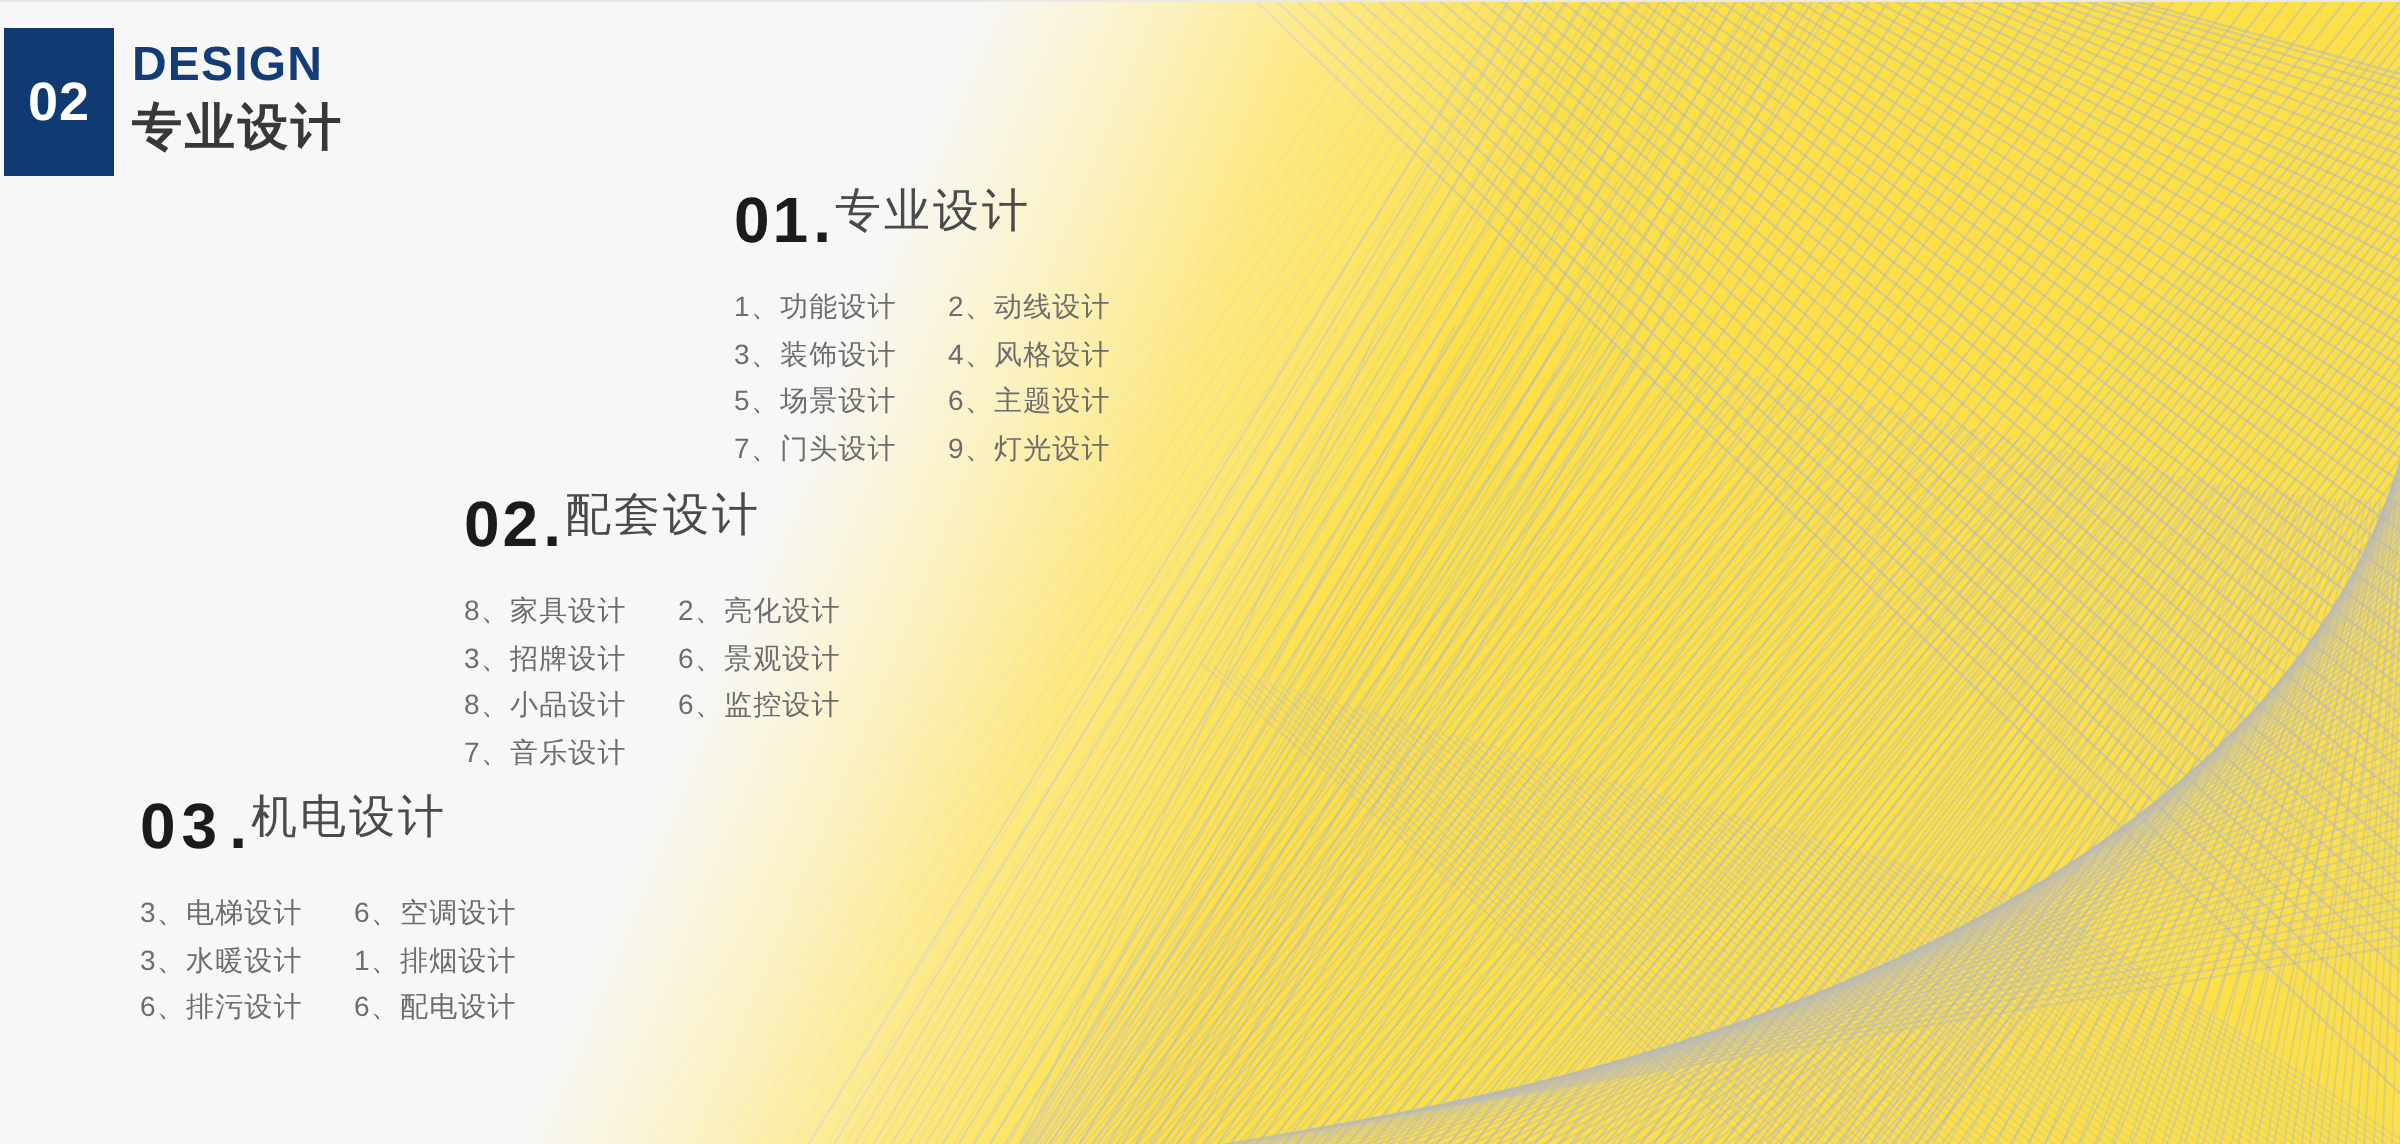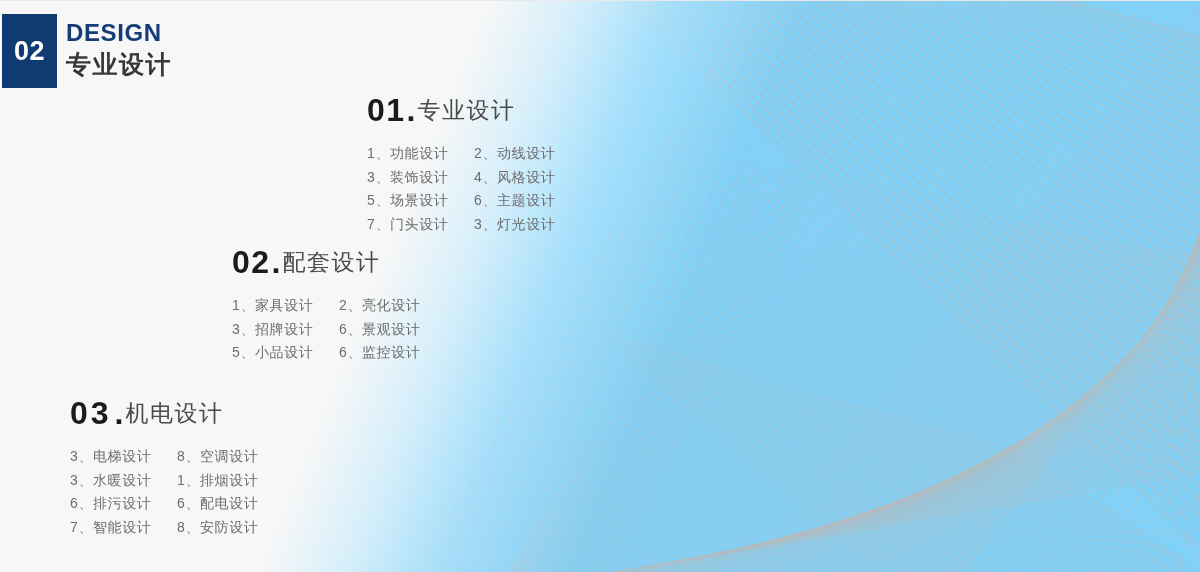--- a/index.html
+++ b/index.html
@@ -7,21 +7,21 @@
   html, body {
     width:1200px; height:572px;
     overflow:hidden;
     background:#f7f7f7;
     font-family:"Liberation Sans","DejaVu Sans",sans-serif;
   }
 
   #stage {
     position:relative;
     width:1200px; height:572px;
-    background:#7dd3fc;
+    background:#fde047;
     border-top:1px solid #e9e9e9;
     overflow:hidden;
   }
 
   
   #decor {
     position:absolute;
     top:0; left:0;
     width:1200px; height:572px;
     z-index:0;
@@ -78,21 +78,21 @@
     letter-spacing:1.5px;
     line-height:31px;
     margin-top:1px;
   }
 
   
   .section { position:absolute; z-index:4; }
 
   .sec-head {
     display:flex;
-    align-items:center;
+    align-items:flex-start;
     white-space:nowrap;
   }
   .sec-num {
     font-size:32px;
     font-weight:bold;
     color:#1b1b1b;
     letter-spacing:1.5px;
     line-height:1;
   }
   .sec-dot {
@@ -592,66 +592,66 @@
       <div class="sec-row">
         <span class="sec-item col1">3、装饰设计</span>
         <span class="sec-item">4、风格设计</span>
       </div>
       <div class="sec-row">
         <span class="sec-item col1">5、场景设计</span>
         <span class="sec-item">6、主题设计</span>
       </div>
       <div class="sec-row">
         <span class="sec-item col1">7、门头设计</span>
-        <span class="sec-item">3、灯光设计</span>
+        <span class="sec-item">9、灯光设计</span>
       </div>
     </div>
   </div>
 
   <div class="section" id="section-2">
     <div class="sec-head">
       <span class="sec-num">02</span>
       <span class="sec-dot">.</span>
       <span class="sec-title">配套设计</span>
     </div>
     <div class="sec-rows">
       <div class="sec-row">
-        <span class="sec-item col1">1、家具设计</span>
+        <span class="sec-item col1">8、家具设计</span>
         <span class="sec-item">2、亮化设计</span>
       </div>
       <div class="sec-row">
         <span class="sec-item col1">3、招牌设计</span>
         <span class="sec-item">6、景观设计</span>
       </div>
       <div class="sec-row">
-        <span class="sec-item col1">5、小品设计</span>
+        <span class="sec-item col1">8、小品设计</span>
         <span class="sec-item">6、监控设计</span>
+      </div>
+      <div class="sec-row">
+        <span class="sec-item col1">7、音乐设计</span>
+        <span class="sec-item"></span>
       </div>
     </div>
   </div>
 
   <div class="section" id="section-3">
     <div class="sec-head">
       <span class="sec-num">03</span>
       <span class="sec-dot">.</span>
       <span class="sec-title">机电设计</span>
     </div>
     <div class="sec-rows">
       <div class="sec-row">
         <span class="sec-item col1">3、电梯设计</span>
-        <span class="sec-item">8、空调设计</span>
+        <span class="sec-item">6、空调设计</span>
       </div>
       <div class="sec-row">
         <span class="sec-item col1">3、水暖设计</span>
         <span class="sec-item">1、排烟设计</span>
       </div>
       <div class="sec-row">
         <span class="sec-item col1">6、排污设计</span>
         <span class="sec-item">6、配电设计</span>
       </div>
-      <div class="sec-row">
-        <span class="sec-item col1">7、智能设计</span>
-        <span class="sec-item">8、安防设计</span>
-      </div>
     </div>
   </div>
 
 </div>
 
 </body></html>

